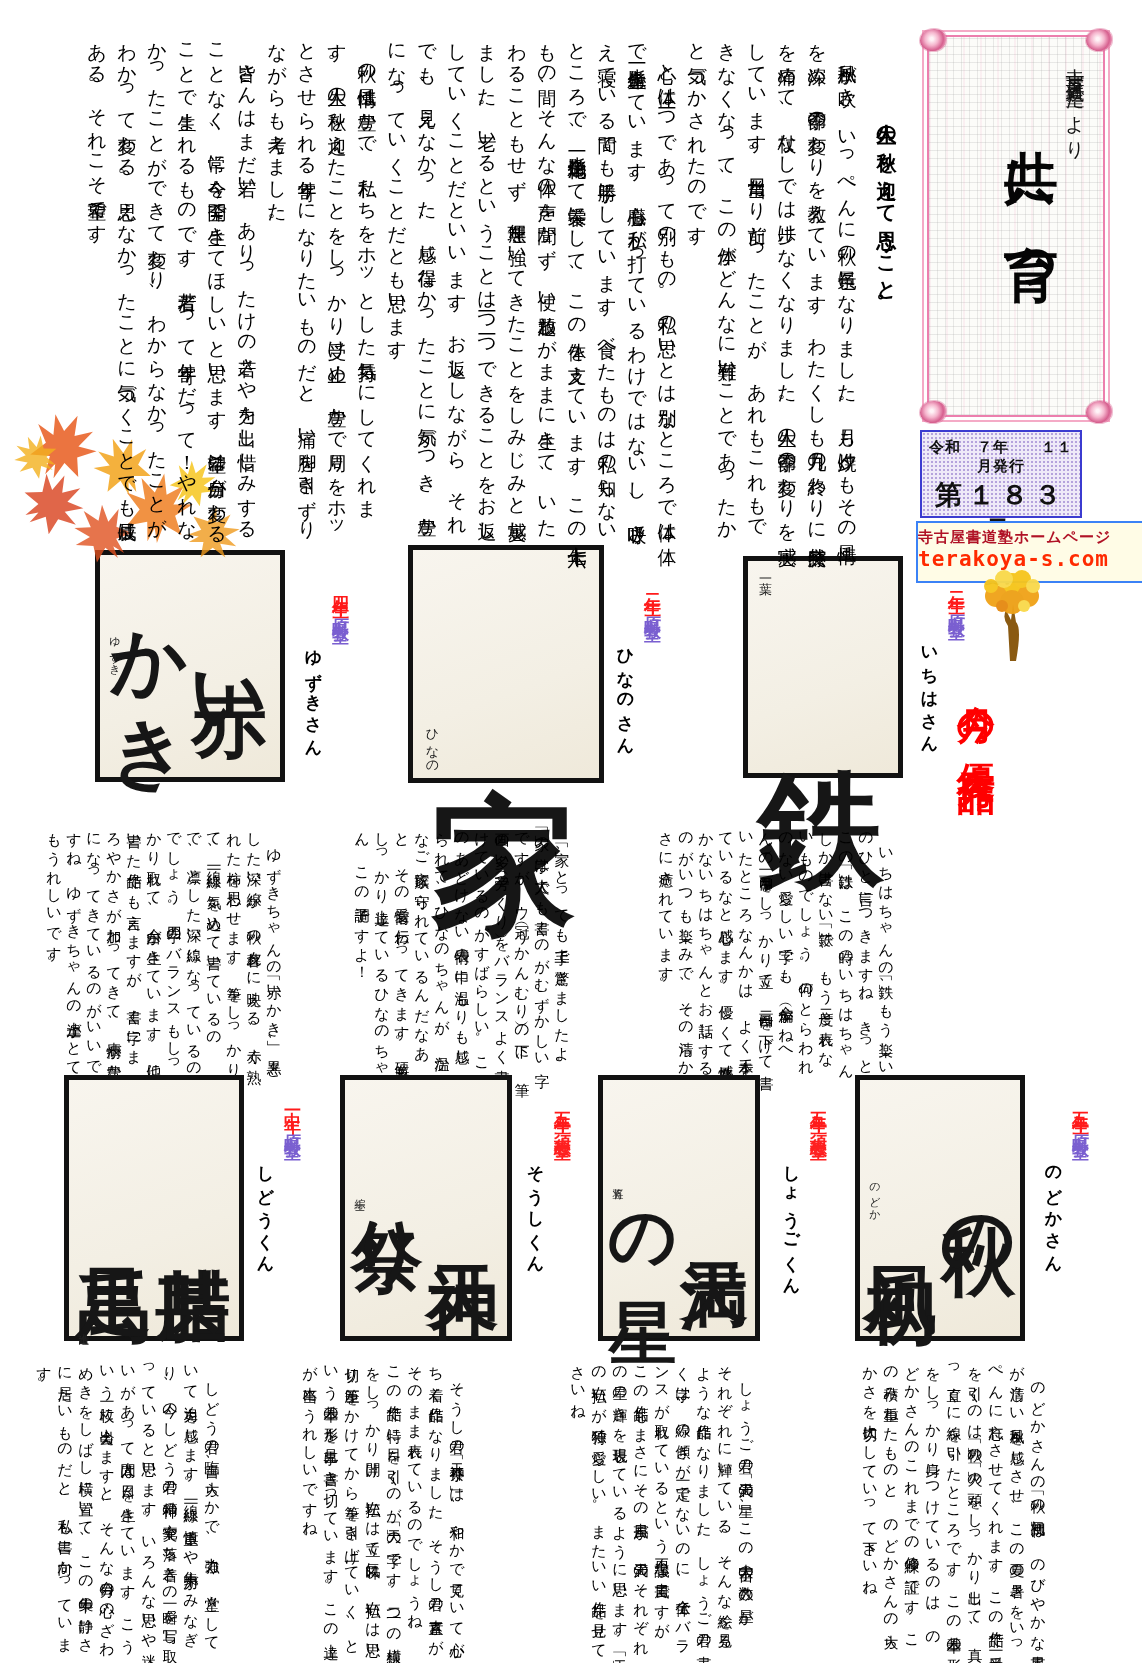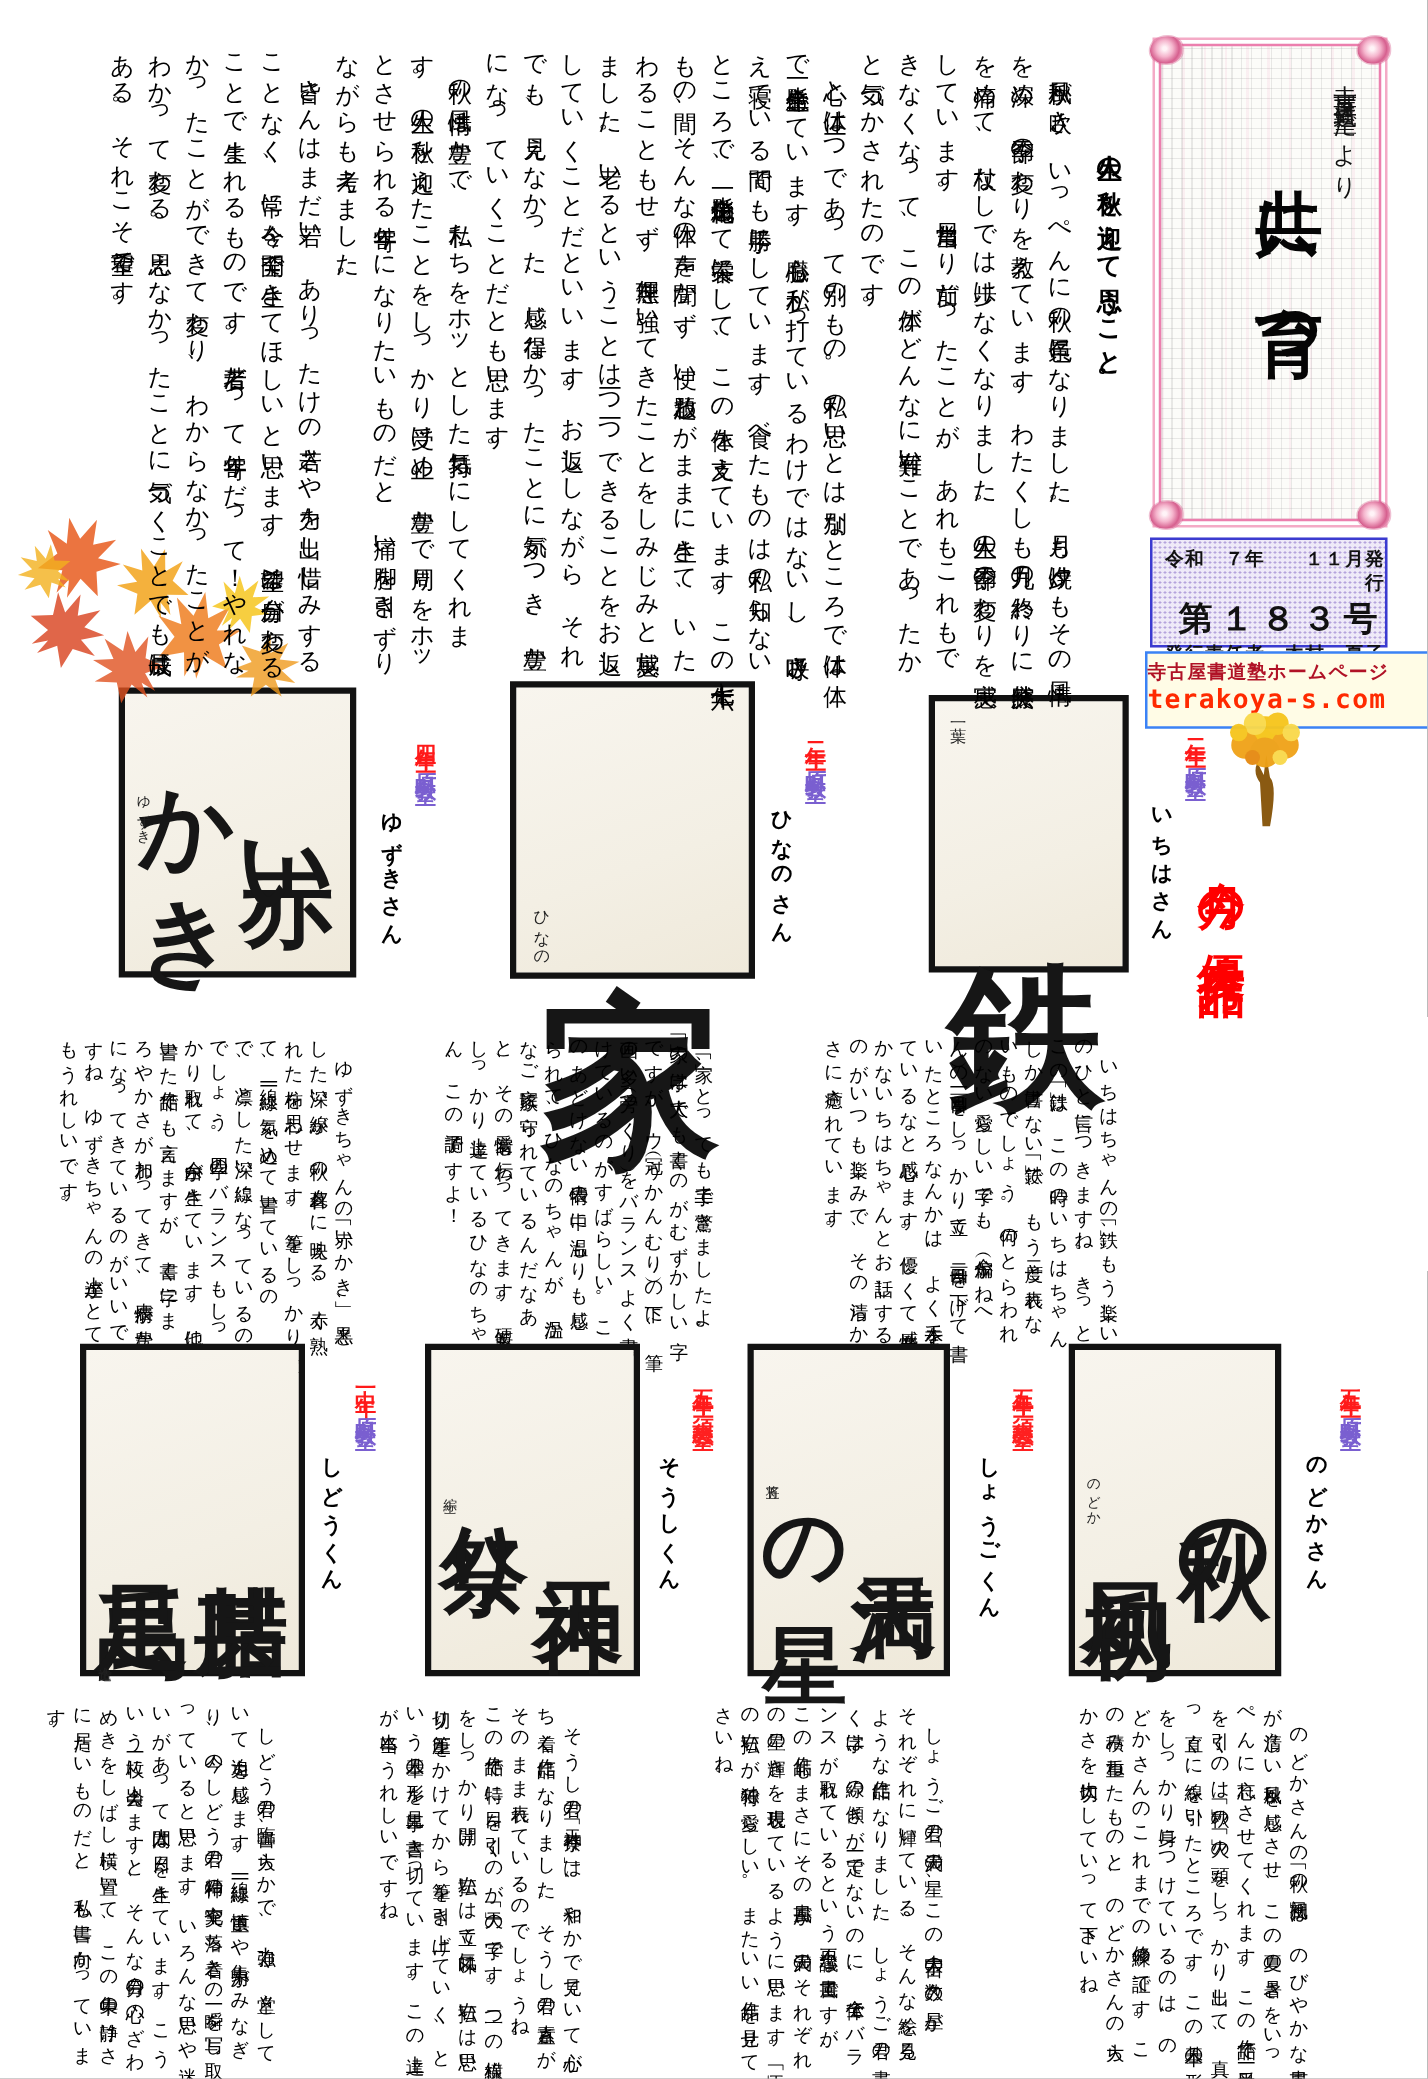--- a/index.html
+++ b/index.html
@@ -26,24 +26,24 @@
   .nl-name{position:absolute;right:14px;top:16px;font-size:19px;letter-spacing:4px;
            font-family:"DejaVu Serif",serif;color:#111;}
   .nl-title{position:absolute;left:38%;top:70px;font-size:54px;font-weight:900;letter-spacing:16px;
             font-family:"DejaVu Serif",serif;color:#050505;}
   .rose{position:absolute;width:26px;height:22px;border-radius:55% 45% 50% 50%;
         background:radial-gradient(circle at 45% 45%,#fff3f7 8%,#f5b5cd 35%,#d6608f 62%,#f0a8c4 82%,#f7d7e4 100%);
         box-shadow:0 0 0 1px rgba(214,96,143,.4);}
   .r-tl{left:-9px;top:-8px;} .r-tr{right:-9px;top:-8px;}
   .r-bl{left:-9px;bottom:-8px;} .r-br{right:-9px;bottom:-8px;}
 
-  .issue-box{position:absolute;left:920px;top:430px;width:190px;height:88px;box-sizing:border-box;
+  .issue-box{position:absolute;left:920px;top:430px;width:162px;height:88px;box-sizing:border-box;
      border:2px solid #3b3bd0;background-color:#efeaf8;
      background-image:radial-gradient(#b5a3dc 1px,transparent 1px);background-size:4px 4px;
-     text-align:right;color:#111;padding-top:6px;}
+     text-align:center;color:#111;padding-top:6px;}
   .issue-line1,.issue-line3{font-size:15px;font-weight:bold;letter-spacing:1px;}
   .issue-line2{font-size:27px;font-weight:bold;letter-spacing:6px;margin:1px 0;}
   .hp-box{position:absolute;left:916px;top:521px;width:228px;height:62px;box-sizing:border-box;
      border:2px solid #3b82f6;background:#fffce6;padding-top:5px;}
   .hp-label{font-size:15px;font-weight:bold;color:#b01226;letter-spacing:1px;}
   .hp-url{font-size:21px;font-weight:bold;color:#ff2a00;letter-spacing:1px;
           font-family:"DejaVu Sans Mono",monospace;}
 
   
   .tree{position:absolute;left:980px;top:568px;width:64px;height:96px;}

